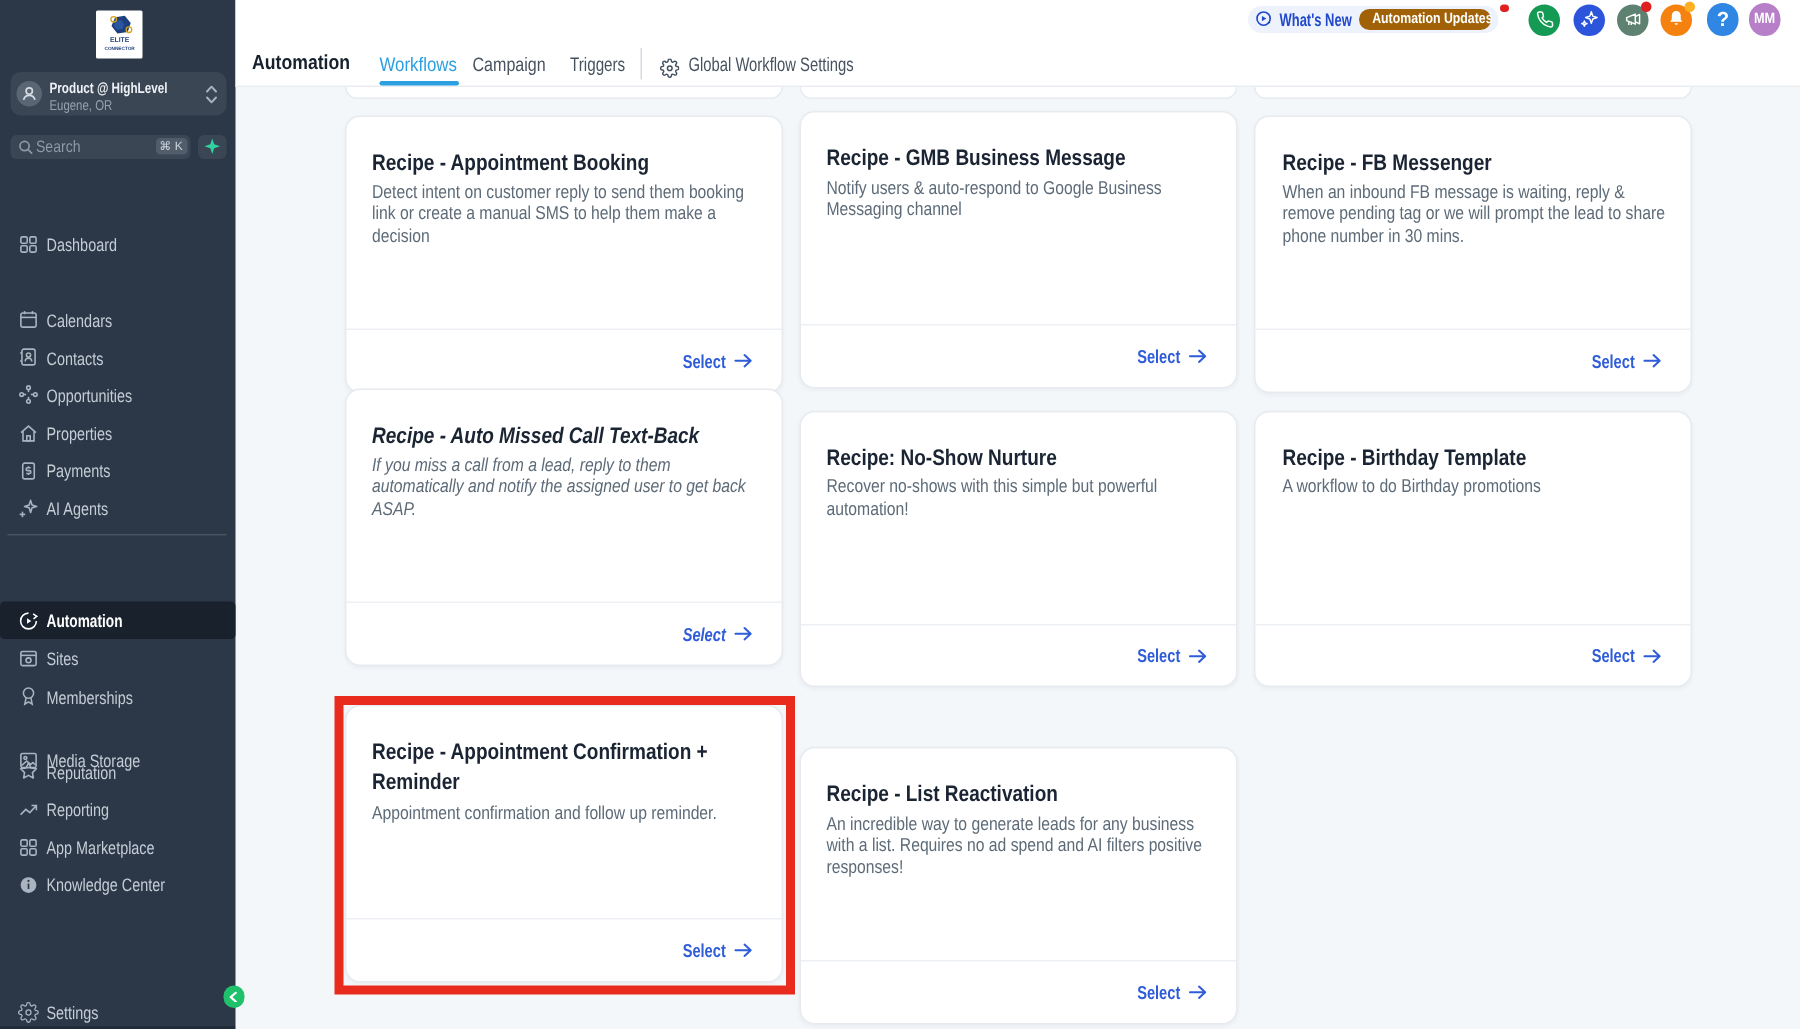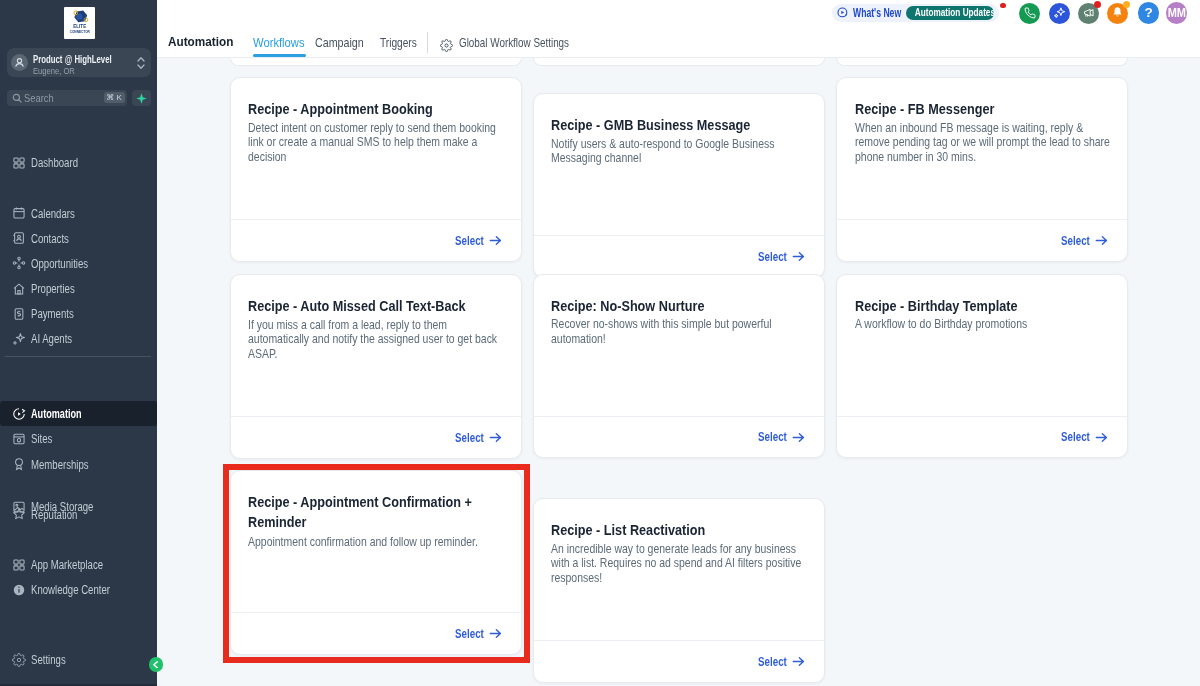--- a/index.html
+++ b/index.html
@@ -33,21 +33,21 @@
   #tab-wf { left:253.4px; color:#2b9fe0; transform:scaleX(0.864); }
   #tab-underline { position:absolute; left:252.8px; top:54.4px; width:53.2px; height:2.3px; background:#2b9fe0; border-radius:2px; }
   #tab-cp { left:314.8px; transform:scaleX(0.823); }
   #tab-tr { left:380.4px; transform:scaleX(0.78); }
   #h-div { position:absolute; left:426.5px; top:32px; width:1px; height:20.5px; background:#d4dae1; }
   #gws { position:absolute; left:458.6px; top:34.8px; font-size:13px; font-weight:500; color:#46525f; transform:scaleX(0.759); transform-origin:left; }
 
   
   #wn-pill { position:absolute; left:832px; top:4px; width:167px; height:17.5px; background:#edf2fc; border-radius:9px; z-index:3; }
   #wn-txt { position:absolute; left:852.5px; top:6px; font-size:12px; font-weight:bold; color:#2149c9; transform:scaleX(0.72); transform-origin:left; z-index:4; }
-  #au-pill { position:absolute; left:905.5px; top:5.5px; width:88px; height:14px; background:#0f766e; border-radius:7.5px; color:#fff; font-size:10px; font-weight:bold; text-align:center; line-height:14px; z-index:4; }
+  #au-pill { position:absolute; left:905.5px; top:5.5px; width:88px; height:14px; background:#a16207; border-radius:7.5px; color:#fff; font-size:10px; font-weight:bold; text-align:center; line-height:14px; z-index:4; }
   #au-pill span { display:inline-block; transform:scaleX(0.82); white-space:nowrap; }
   .reddot { position:absolute; border-radius:50%; background:#e02020; z-index:5; }
   .circ { position:absolute; top:2.5px; width:21px; height:21px; border-radius:50%; text-align:center; z-index:3; }
 
   
   .card { position:absolute; width:291.6px; height:184.5px; background:#fff; border:1px solid #e7ebf0; border-radius:10px; box-shadow:0 1px 3px rgba(16,24,40,.05); }
   .card .ttl { position:absolute; left:17.2px; top:21.3px; font-size:15px; font-weight:bold; color:#1a2433; line-height:20px; white-space:nowrap; transform:scaleX(0.845); transform-origin:left; }
   .card .dsc { position:absolute; left:17.2px; font-size:12.4px; color:#5d6b78; line-height:14.8px; white-space:nowrap; transform:scaleX(0.845); transform-origin:left; }
   .card .dvl { position:absolute; left:0; right:0; top:141px; height:1px; background:#eceff3; }
   .card .sel { position:absolute; right:0; top:154px; height:18px; }
@@ -190,38 +190,44 @@
           <path d="M2.6 12 L6.6 8.4 L9.6 11 L11.4 9.6 L13.4 11.4"></path>
         </svg></span>
       <span class="tx">Media Storage</span>
     </div>
   <div class="nav" style="top:501.8px">
       <span class="ic"><svg viewBox="0 0 16 16" width="14" height="14" fill="none" stroke="#a9b4c0" stroke-width="1.2" stroke-linejoin="round">
           <path d="M8 1.9 L9.9 5.7 L14 6.3 L11 9.2 L11.7 13.3 L8 11.3 L4.3 13.3 L5 9.2 L2 6.3 L6.1 5.7 Z"></path>
         </svg></span>
       <span class="tx">Reputation</span>
     </div>
+  <div class="nav" style="top:527.0px">
+      <span class="ic"><svg viewBox="0 0 16 16" width="14" height="14" fill="none" stroke="#a9b4c0" stroke-width="1.2">
+          <path d="M2 11.5 L6 7.5 L9 10 L14 4.6 M10.3 4.6 H14 V8.2"></path>
+        </svg></span>
+      <span class="tx">Reporting</span>
+    </div>
   <div class="nav" style="top:552.1px">
       <span class="ic"><svg viewBox="0 0 16 16" width="14" height="14" fill="none" stroke="#a9b4c0" stroke-width="1.2">
           <rect x="2.2" y="2.2" width="4.8" height="4.8" rx="1"></rect>
           <rect x="9" y="2.2" width="4.8" height="4.8" rx="1"></rect>
           <rect x="2.2" y="9" width="4.8" height="4.8" rx="1"></rect>
           <rect x="9" y="9" width="4.8" height="4.8" rx="1"></rect>
         </svg></span>
       <span class="tx">App Marketplace</span>
     </div>
   <div class="nav" style="top:577.3px">
       <span class="ic"><svg viewBox="0 0 16 16" width="14" height="14">
           <circle cx="8" cy="8" r="6" fill="#a9b4c0"></circle>
           <rect x="7.35" y="6.9" width="1.3" height="4.1" fill="#2c3847"></rect>
           <circle cx="8" cy="4.9" r="0.85" fill="#2c3847"></circle>
         </svg></span>
       <span class="tx">Knowledge Center</span>
     </div>
-  <div class="nav" style="top:647px">
+  <div class="nav" style="top:662px">
       <span class="ic"><svg viewBox="0 0 20 20" width="14" height="14" fill="none" stroke="#a9b4c0" stroke-width="1.2">
           <circle cx="10" cy="10" r="2.4"></circle>
           <path d="M16.2 12.5a1.4 1.4 0 0 0 .28 1.54l.05.05a1.7 1.7 0 1 1-2.4 2.4l-.05-.05a1.4 1.4 0 0 0-1.54-.28 1.4 1.4 0 0 0-.85 1.28v.14a1.7 1.7 0 1 1-3.4 0v-.08a1.4 1.4 0 0 0-.92-1.28 1.4 1.4 0 0 0-1.54.28l-.05.05a1.7 1.7 0 1 1-2.4-2.4l.05-.05a1.4 1.4 0 0 0 .28-1.54 1.4 1.4 0 0 0-1.28-.85h-.14a1.7 1.7 0 1 1 0-3.4h.08a1.4 1.4 0 0 0 1.28-.92 1.4 1.4 0 0 0-.28-1.54l-.05-.05a1.7 1.7 0 1 1 2.4-2.4l.05.05a1.4 1.4 0 0 0 1.54.28h.07a1.4 1.4 0 0 0 .85-1.28v-.14a1.7 1.7 0 1 1 3.4 0v.08a1.4 1.4 0 0 0 .85 1.28 1.4 1.4 0 0 0 1.54-.28l.05-.05a1.7 1.7 0 1 1 2.4 2.4l-.05.05a1.4 1.4 0 0 0-.28 1.54v.07a1.4 1.4 0 0 0 1.28.85h.14a1.7 1.7 0 1 1 0 3.4h-.08a1.4 1.4 0 0 0-1.28.85z"></path>
         </svg></span>
       <span class="tx">Settings</span>
     </div>
   <div id="collapse">
       <svg width="7" height="7.5" viewBox="0 0 8 9">
         <path d="M6 1 L2 4.5 L6 8" fill="none" stroke="#fff" stroke-width="1.8" stroke-linecap="round" stroke-linejoin="round"></path>
       </svg>
@@ -273,37 +279,37 @@
   <span class="reddot" style="right:-1.5px; top:-1.5px; width:7px; height:7px;"></span>
 </div>
 <div class="circ" style="left:1107.4px; background:#f5820e;">
   <svg style="margin-top:3.8px" width="13" height="13" viewBox="0 0 24 24" fill="#fff">
       <path d="M12 2.5 C8.9 2.5 6.5 5 6.5 8 v4.5 l-2 3.2 h15 l-2 -3.2 V8 c0-3-2.4-5.5-5.5-5.5z"></path>
       <path d="M10 17.5 a2 2 0 0 0 4 0z"></path>
     </svg>
   <span class="reddot" style="right:-1.5px; top:-1.5px; width:7px; height:7px; background:#fdb022;"></span>
 </div>
 <div class="circ" style="left:1137.8px; top:2.2px; width:21.6px; height:21.6px; background:#2f87e3; color:#fff; font-size:13.5px; font-weight:bold; line-height:21.6px;">?</div>
-<div class="circ" style="left:1165.7px; top:2.2px; width:21.6px; height:21.6px; background:#b67fc8; color:#fff; font-size:13px; font-weight:bold; line-height:21.6px;"><span style="display:inline-block;transform:scaleX(0.85)">MM</span></div>
+<div class="circ" style="left:1165.7px; top:2.2px; width:21.6px; height:21.6px; background:#b67fc8; color:#fff; font-size:10px; font-weight:bold; line-height:21.6px;"><span style="display:inline-block;transform:scaleX(0.85)">MM</span></div>
 
 <div class="stub" style="left:230px; width:291.6px;"></div>
 <div class="stub" style="left:533.2px; width:291.6px;"></div>
 <div class="stub" style="left:836.4px; width:291.6px;"></div>
 <div class="card" style="left:230px; top:77px;">
   <div class="ttl">Recipe - Appointment Booking</div>
   <div class="dsc" style="top:42.5px">Detect intent on customer reply to send them booking<br>link or create a manual SMS to help them make a<br>decision</div>
   <div class="dvl"></div>
   <div class="sel">
       <span class="st">Select</span>
       <svg class="ar" width="13" height="11" viewBox="0 0 20 16">
         <path d="M2 8 H17.2 M11.3 2.2 L17.6 8 L11.3 13.8" fill="none" stroke="#2f5cd8" stroke-width="2.1" stroke-linecap="round" stroke-linejoin="round"></path>
       </svg>
     </div>
 </div>
-<div class="card" style="left:533.2px; top:93px;">
+<div class="card" style="left:533.2px; top:74px;">
   <div class="ttl">Recipe - GMB Business Message</div>
   <div class="dsc" style="top:42.5px">Notify users &amp; auto-respond to Google Business<br>Messaging channel</div>
   <div class="dvl"></div>
   <div class="sel">
       <span class="st">Select</span>
       <svg class="ar" width="13" height="11" viewBox="0 0 20 16">
         <path d="M2 8 H17.2 M11.3 2.2 L17.6 8 L11.3 13.8" fill="none" stroke="#2f5cd8" stroke-width="2.1" stroke-linecap="round" stroke-linejoin="round"></path>
       </svg>
     </div>
 </div>
@@ -311,21 +317,21 @@
   <div class="ttl">Recipe - FB Messenger</div>
   <div class="dsc" style="top:42.5px">When an inbound FB message is waiting, reply &amp;<br>remove pending tag or we will prompt the lead to share<br>phone number in 30 mins.</div>
   <div class="dvl"></div>
   <div class="sel">
       <span class="st">Select</span>
       <svg class="ar" width="13" height="11" viewBox="0 0 20 16">
         <path d="M2 8 H17.2 M11.3 2.2 L17.6 8 L11.3 13.8" fill="none" stroke="#2f5cd8" stroke-width="2.1" stroke-linecap="round" stroke-linejoin="round"></path>
       </svg>
     </div>
 </div>
-<div class="card" style="left:230px; top:274px;">
+<div class="card" style="left:230px; top:259px;font-style:italic;">
   <div class="ttl">Recipe - Auto Missed Call Text-Back</div>
   <div class="dsc" style="top:42.5px">If you miss a call from a lead, reply to them<br>automatically and notify the assigned user to get back<br>ASAP.</div>
   <div class="dvl"></div>
   <div class="sel">
       <span class="st">Select</span>
       <svg class="ar" width="13" height="11" viewBox="0 0 20 16">
         <path d="M2 8 H17.2 M11.3 2.2 L17.6 8 L11.3 13.8" fill="none" stroke="#2f5cd8" stroke-width="2.1" stroke-linecap="round" stroke-linejoin="round"></path>
       </svg>
     </div>
 </div>

